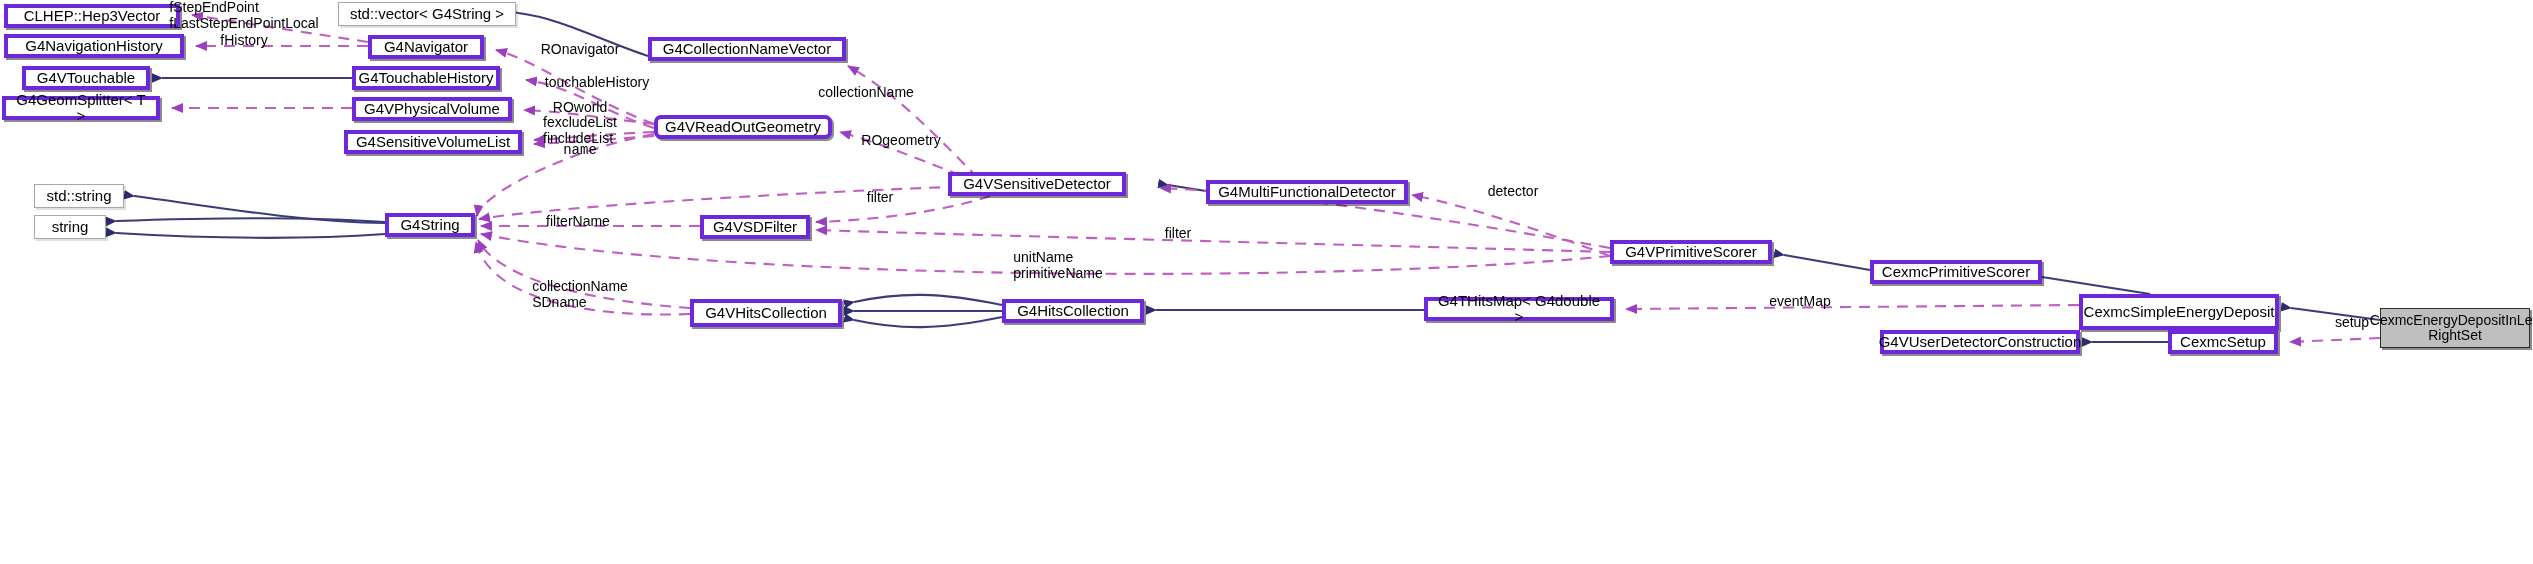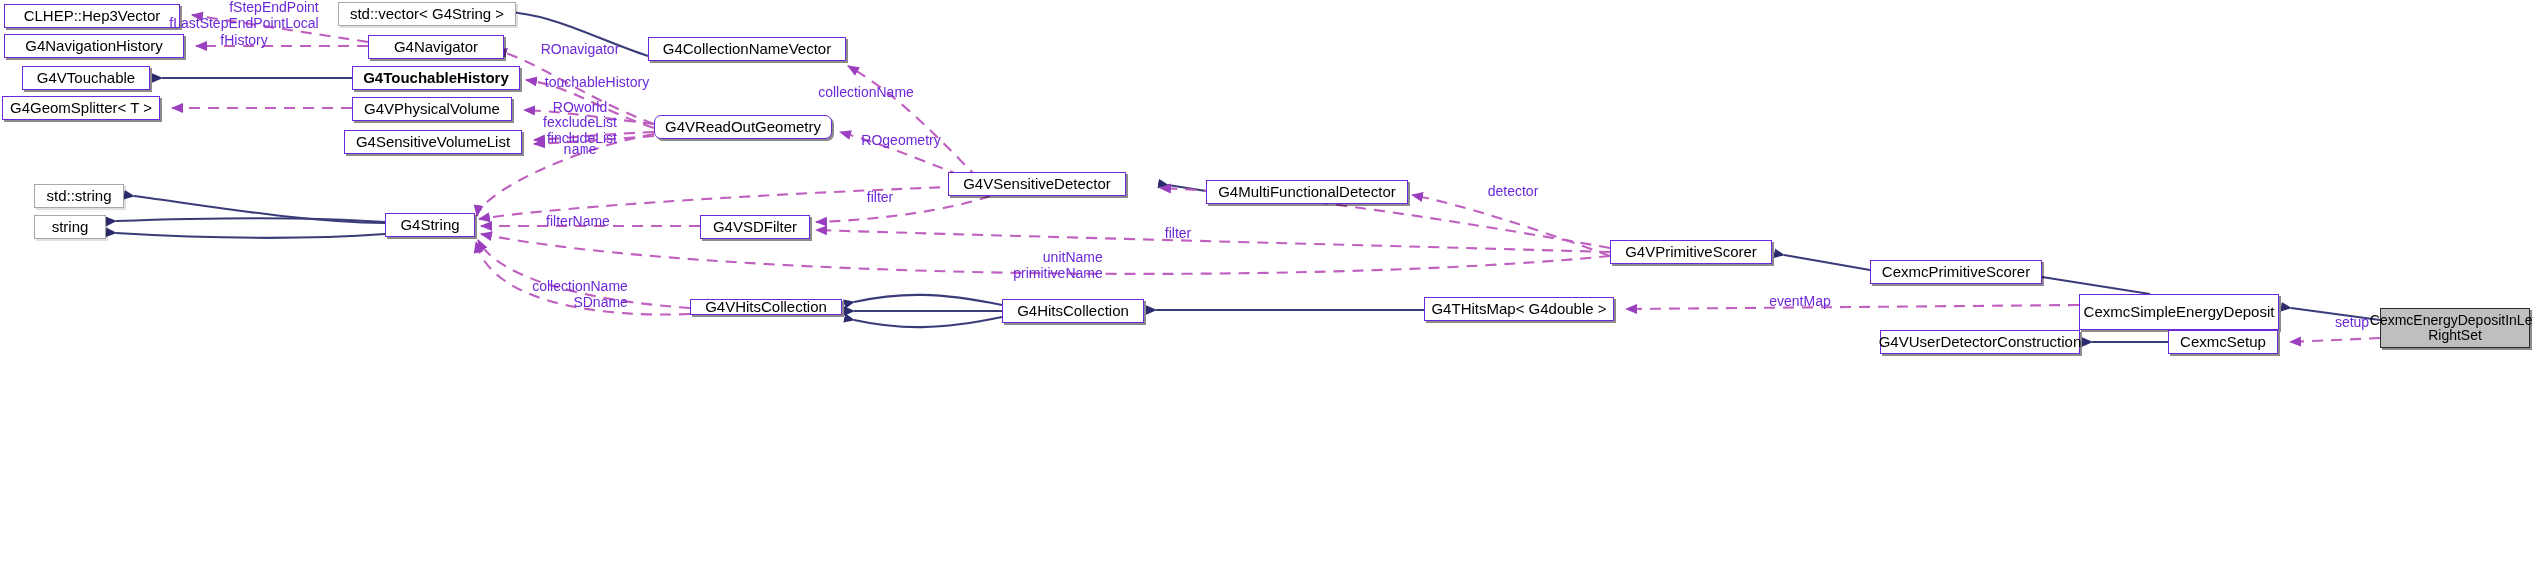--- a/index.html
+++ b/index.html
@@ -21,21 +21,21 @@
     position: absolute;
     left: 0;
     top: 0;
     width: 2533px;
     height: 564px;
   }
   .uml-node {
     position: absolute;
     box-sizing: border-box;
     background: #ffffff;
-    border: 1px solid #6d28d9;
+    border: 4px solid #6d28d9;
     box-shadow: 2px 2px 0 rgba(0,0,0,0.45);
     display: flex;
     align-items: center;
     justify-content: center;
     text-align: center;
     color: #000000;
     font-family: "Liberation Sans", sans-serif;
     font-size: 15px;
     line-height: 1.08;
     white-space: pre-line;
@@ -44,26 +44,26 @@
   .uml-node.light {
     border: 1px solid #a8a8a8;
     box-shadow: 2px 2px 0 rgba(0,0,0,0.12);
   }
   .uml-node.highlight {
     background: #bfbfbf;
     border: 1px solid #2b2b2b;
   }
   .edge-label {
     position: absolute;
-    color: #6d28d9;
+    color: #000000;
     font-family: "Liberation Sans", sans-serif;
     font-size: 14px;
     line-height: 1.12;
     white-space: pre-line;
-    text-align: right;
+    text-align: left;
     transform: translateX(-50%);
     pointer-events: none;
   }
 </style>
 </head>
 <body>
 
 <div id="diagram-root">
 
   <svg id="edges-layer" viewBox="0 0 2533 564" width="2533" height="564" xmlns="http://www.w3.org/2000/svg">
@@ -152,27 +152,27 @@
       <path d="M2380,338 L2290,342" marker-end="url(#arrow-use)"></path>
     </g>
   </svg>
 
   <div class="uml-node" style="left:4px;top:4px;width:176px;height:24px;">CLHEP::Hep3Vector</div>
 
   <div class="uml-node light" style="left:338px;top:2px;width:178px;height:24px;">std::vector&lt; G4String &gt;</div>
 
   <div class="uml-node" style="left:4px;top:34px;width:180px;height:24px;">G4NavigationHistory</div>
 
-  <div class="uml-node" style="left:368px;top:35px;width:136px;height:24px;">G4Navigator</div>
+  <div class="uml-node" style="left:368px;top:35px;width:116px;height:24px;">G4Navigator</div>
 
   <div class="uml-node" style="left:648px;top:37px;width:198px;height:24px;">G4CollectionNameVector</div>
 
   <div class="uml-node" style="left:22px;top:66px;width:128px;height:24px;">G4VTouchable</div>
 
-  <div class="uml-node" style="left:352px;top:66px;width:168px;height:24px;font-weight:bold;">G4TouchableHistory</div>
+  <div class="uml-node" style="left:352px;top:66px;width:148px;height:24px;">G4TouchableHistory</div>
 
   <div class="uml-node" style="left:2px;top:96px;width:158px;height:24px;">G4GeomSplitter&lt; T &gt;</div>
 
   <div class="uml-node" style="left:352px;top:97px;width:160px;height:24px;">G4VPhysicalVolume</div>
 
   <div class="uml-node" style="left:654px;top:115px;width:178px;height:24px;border-radius:7px;">G4VReadOutGeometry</div>
 
   <div class="uml-node" style="left:344px;top:130px;width:178px;height:24px;">G4SensitiveVolumeList</div>
 
   <div class="uml-node" style="left:948px;top:172px;width:178px;height:24px;">G4VSensitiveDetector</div>
@@ -184,21 +184,21 @@
   <div class="uml-node light" style="left:34px;top:215px;width:72px;height:24px;">string</div>
 
   <div class="uml-node" style="left:385px;top:213px;width:90px;height:24px;">G4String</div>
 
   <div class="uml-node" style="left:700px;top:215px;width:110px;height:24px;text-align:center;">G4VSDFilter</div>
 
   <div class="uml-node" style="left:1610px;top:240px;width:162px;height:24px;">G4VPrimitiveScorer</div>
 
   <div class="uml-node" style="left:1870px;top:260px;width:172px;height:24px;">CexmcPrimitiveScorer</div>
 
-  <div class="uml-node" style="left:690px;top:299px;width:152px;height:16px;">G4VHitsCollection</div>
+  <div class="uml-node" style="left:690px;top:299px;width:152px;height:28px;">G4VHitsCollection</div>
 
   <div class="uml-node" style="left:1002px;top:299px;width:142px;height:24px;">G4HitsCollection</div>
 
   <div class="uml-node" style="left:1424px;top:297px;width:190px;height:24px;">G4THitsMap&lt; G4double &gt;</div>
 
   <div class="uml-node" style="left:2079px;top:294px;width:200px;height:36px;">CexmcSimpleEnergyDeposit</div>
 
   <div class="uml-node highlight" style="left:2380px;top:308px;width:150px;height:40px;font-size:14px;">CexmcEnergyDepositInLeft
 RightSet</div>
 

